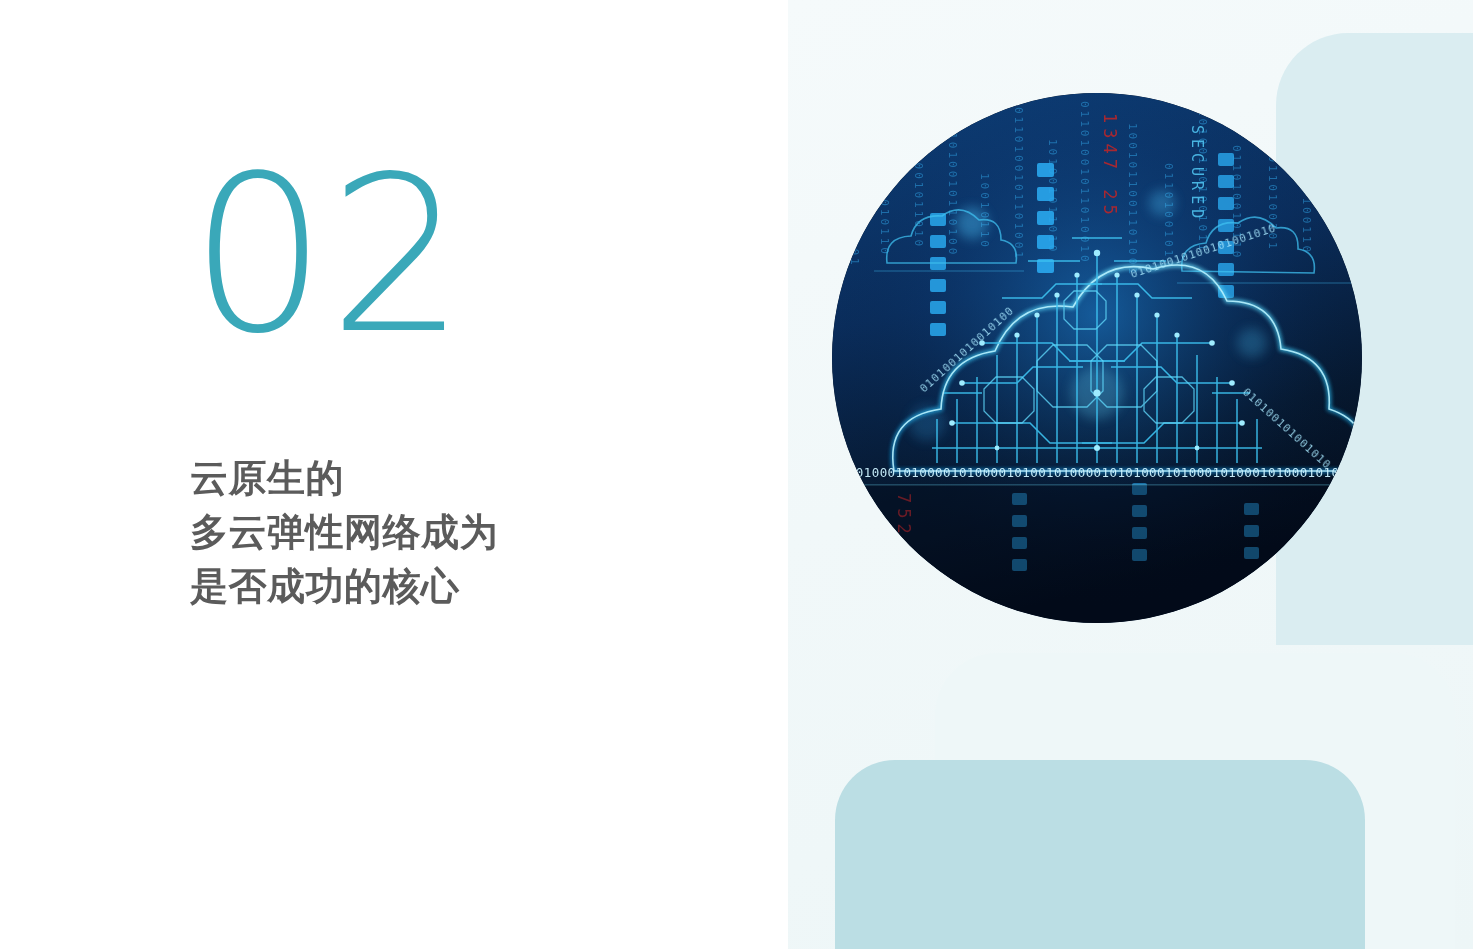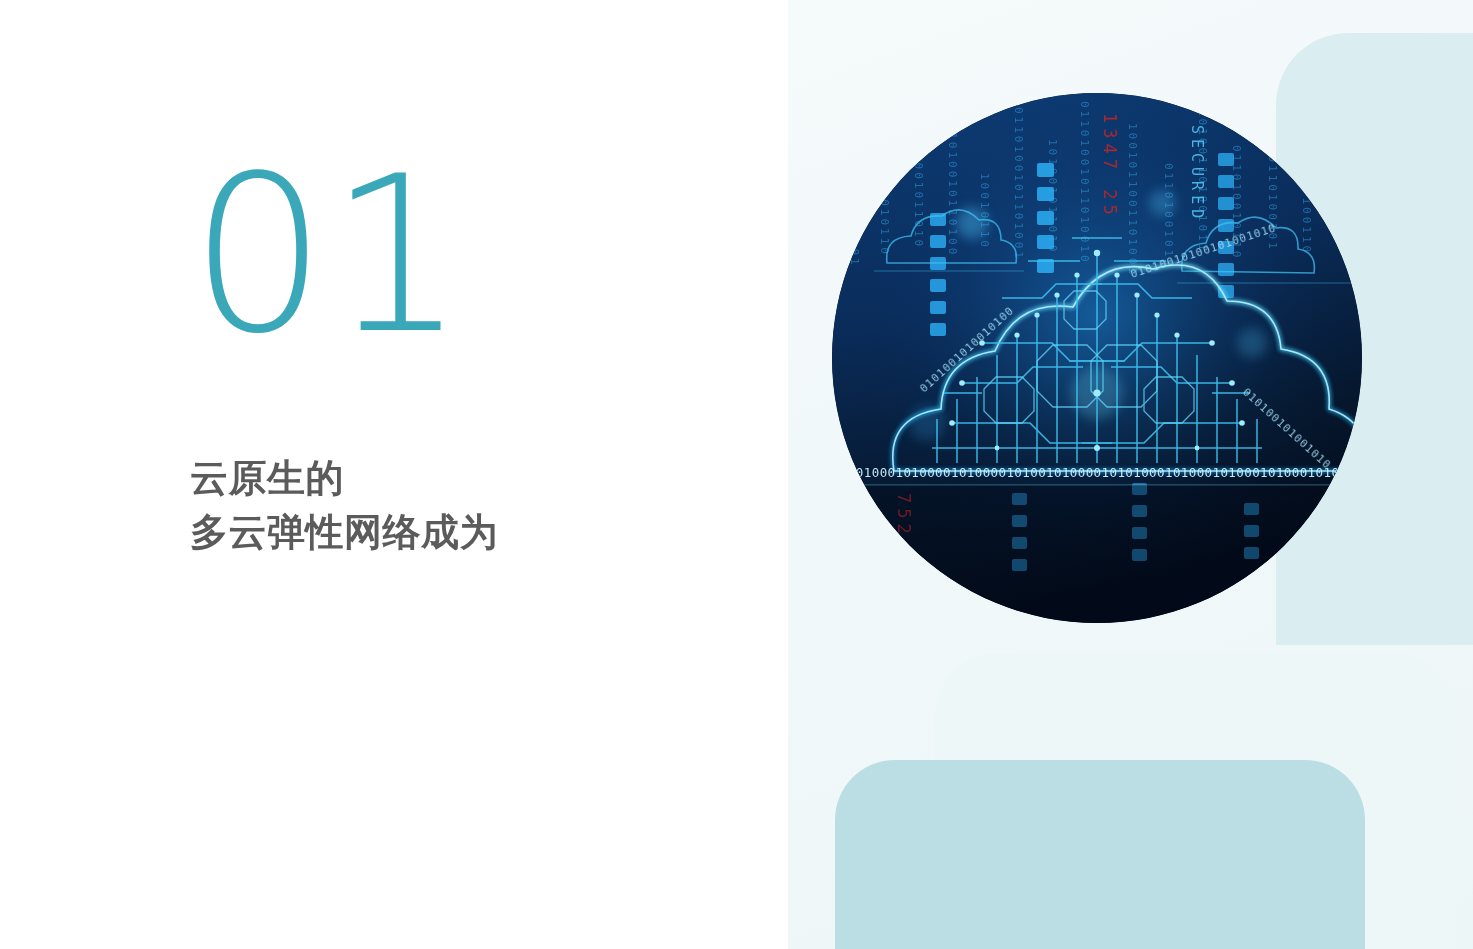--- a/index.html
+++ b/index.html
@@ -327,20 +327,21 @@
 
           <text x="278" y="20" font-family="DejaVu Sans Mono, monospace" font-size="17" fill="#b0272e" letter-spacing="5" writing-mode="tb" opacity="0.95">1347 25</text>
           <text x="72" y="400" font-family="DejaVu Sans Mono, monospace" font-size="17" fill="#b0272e" letter-spacing="5" writing-mode="tb" opacity="0.9">752</text>
 
           <rect x="0" y="392" width="530" height="138" fill="#020a16" opacity="0.35"></rect>
         </g>
       </svg>
     </div>
   </div>
 
-  <div class="section-number">01</div>
+  <div class="section-number">02</div>
 
   <div class="headline">
     <span class="line">云原生的</span>
     <span class="line">多云弹性网络成为</span>
+    <span class="line">是否成功的核心</span>
   </div>
 
 </div>
 
 </body></html>

